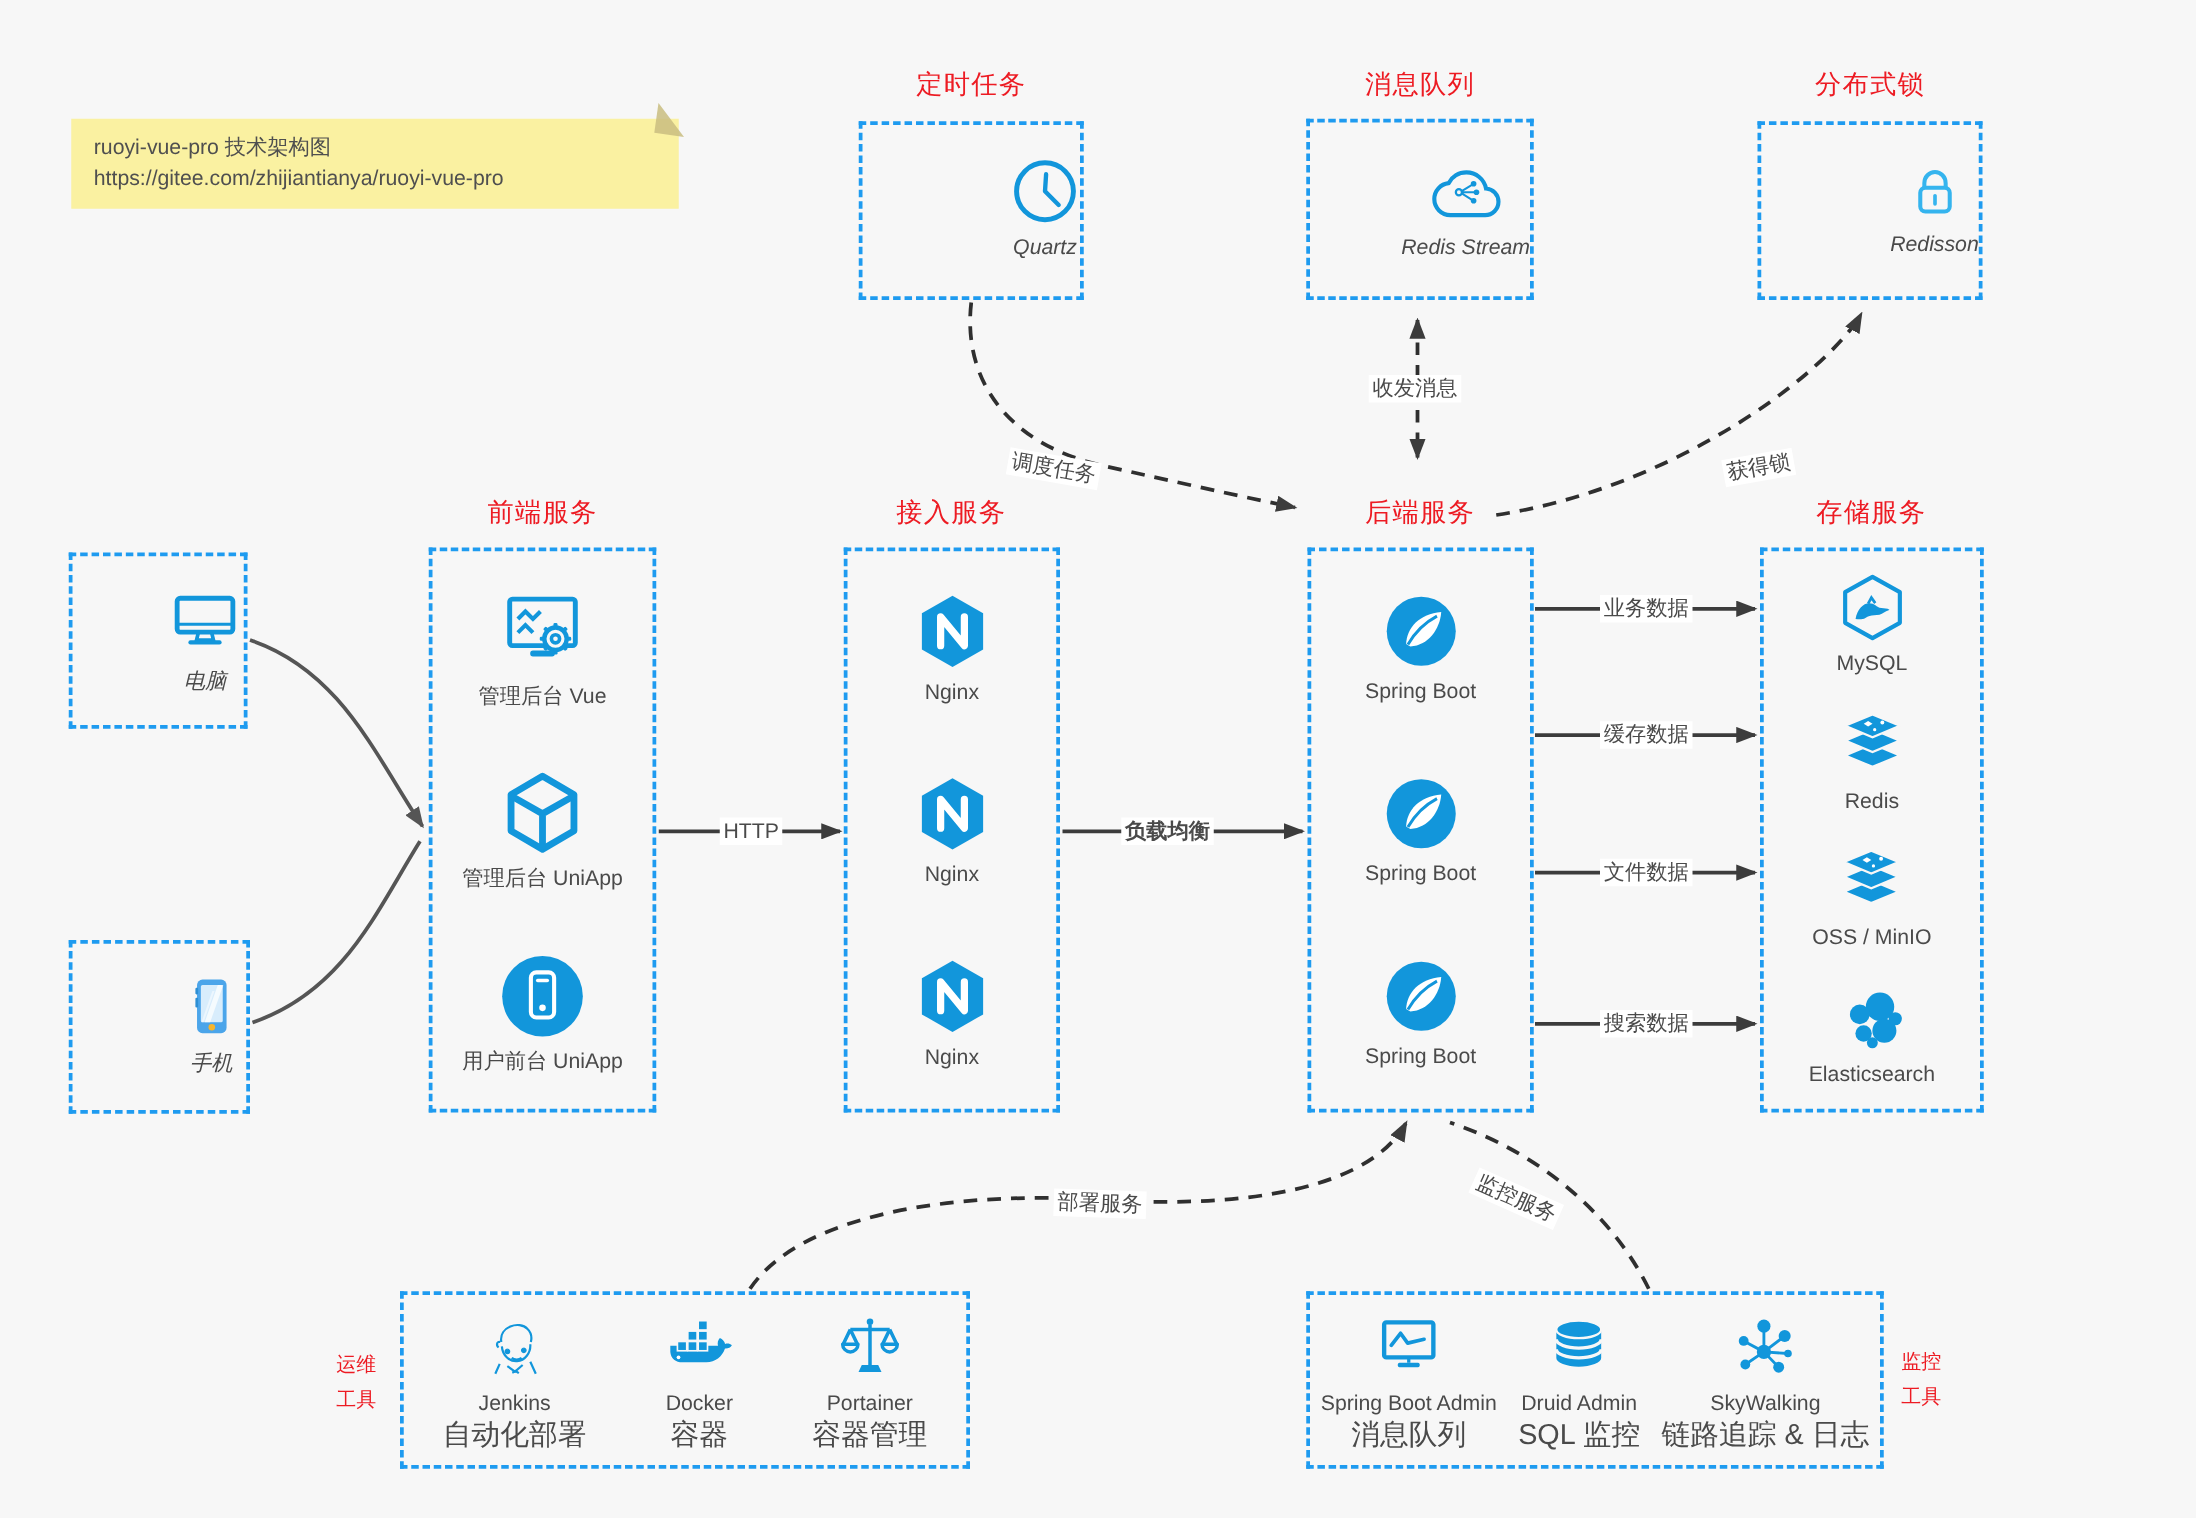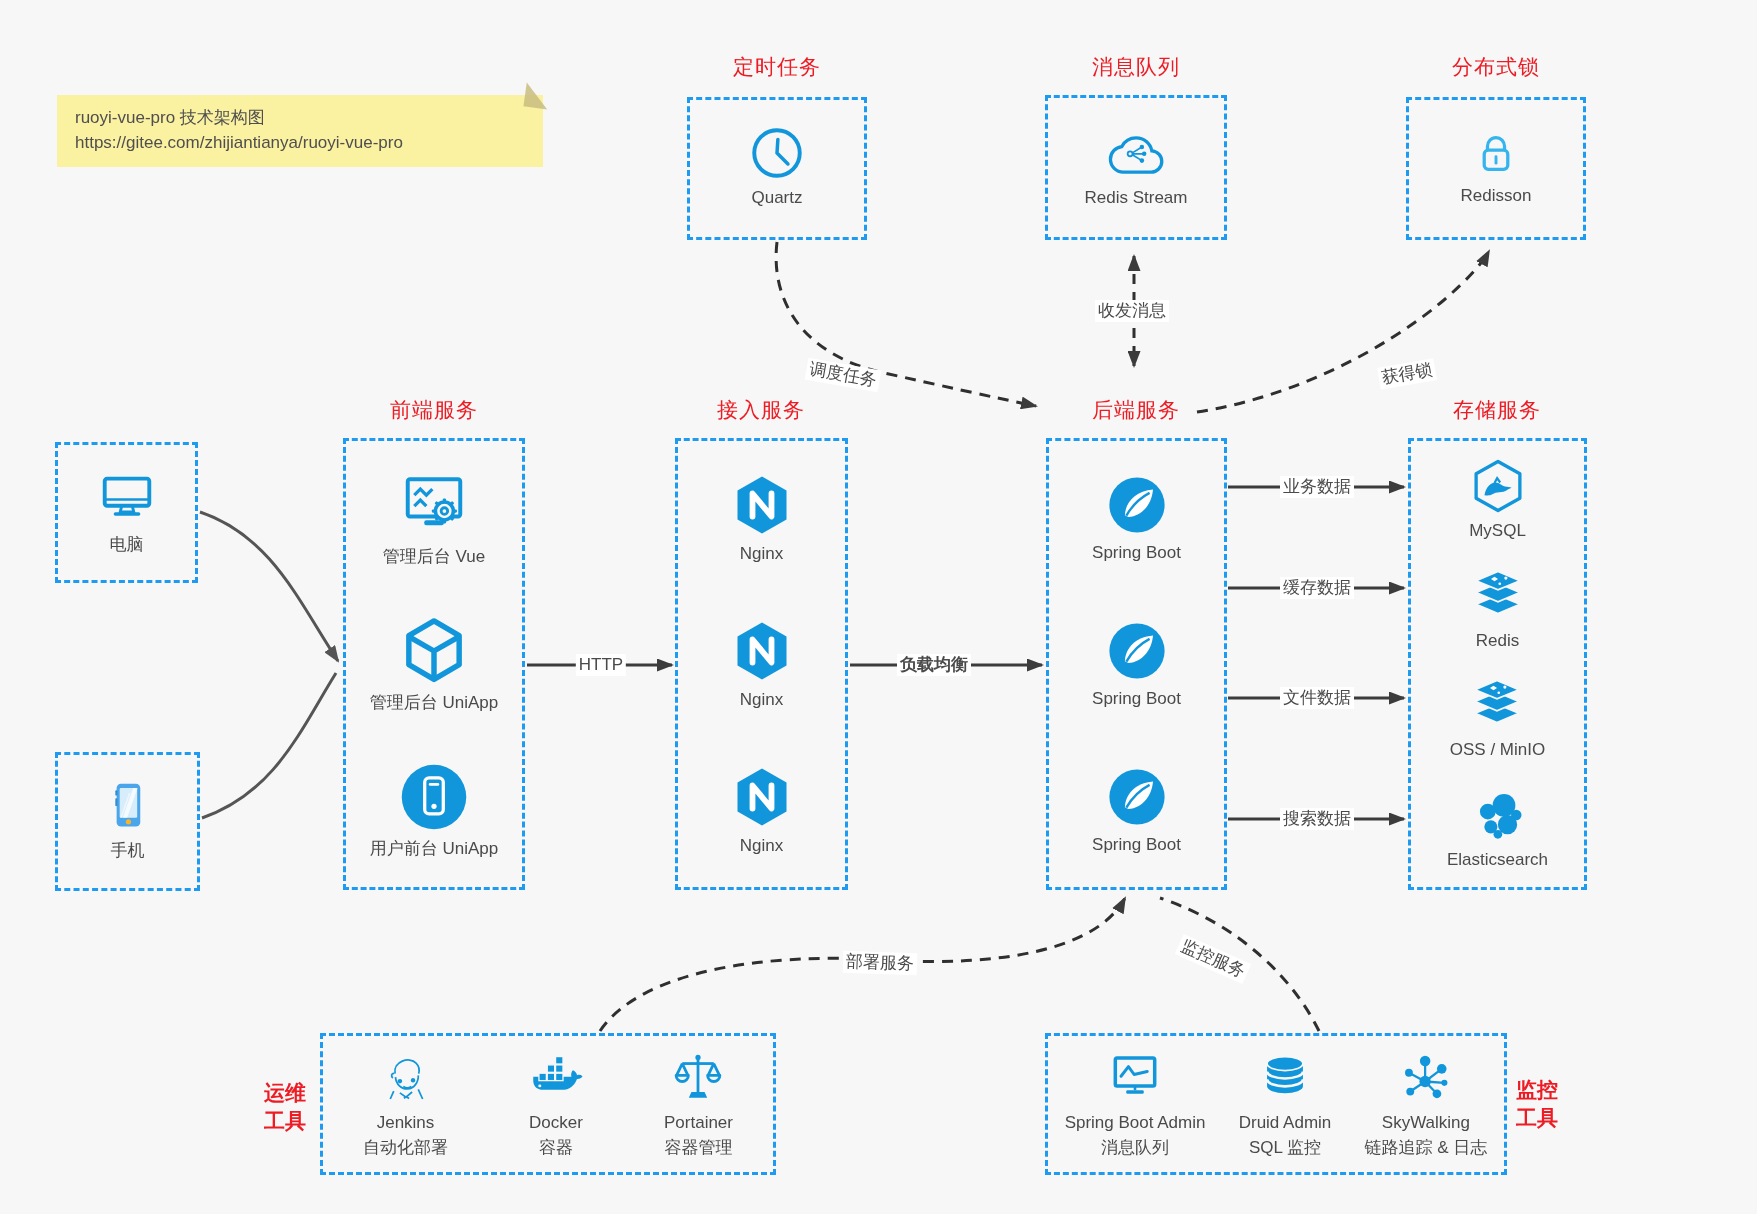--- a/index.html
+++ b/index.html
@@ -1,26 +1,26 @@
 <!DOCTYPE html>
 <html><head>
 <meta charset="utf-8">
 <style>
   html,body{margin:0;padding:0;background:#f7f7f7;font-family:"Liberation Sans","DejaVu Sans",sans-serif;}
   #stage{position:relative;width:1757px;height:1214px;background:#f7f7f7;overflow:hidden;}
   #wires{position:absolute;left:0;top:0;z-index:1;}
   .gbox{position:absolute;border:3px dashed #1e9bf0;box-sizing:border-box;display:flex;z-index:2;background:transparent;}
   .gbox.v{flex-direction:column;justify-content:space-around;align-items:center;padding:4px 0;}
   .gbox.h{flex-direction:row;justify-content:space-around;align-items:center;}
-  .gbox.s{flex-direction:column;justify-content:center;align-items:center;gap:7px;padding-bottom:4px;}
+  .gbox.s{flex-direction:column;justify-content:center;align-items:flex-end;gap:7px;padding-bottom:4px;font-style:italic;}
   .gtitle{position:absolute;color:#ed1b23;font-weight:normal;font-size:21px;letter-spacing:1px;text-align:center;white-space:nowrap;transform:translateX(-50%);z-index:3;}
-  .side-title{position:absolute;color:#ed1b23;font-weight:bold;font-size:21px;line-height:28px;text-align:center;z-index:3;}
+  .side-title{position:absolute;color:#ed1b23;font-weight:normal;font-size:16px;line-height:28px;text-align:center;z-index:3;}
   .item{display:flex;flex-direction:column;align-items:center;gap:6px;}
   .item .lbl{font-size:17px;color:#4a4a4a;line-height:21px;white-space:nowrap;text-align:center;}
-  .item .sublbl{font-size:17px;color:#4a4a4a;line-height:21px;margin-top:-2px;white-space:nowrap;text-align:center;}
+  .item .sublbl{font-size:23px;color:#4a4a4a;line-height:21px;margin-top:-2px;white-space:nowrap;text-align:center;}
   .edge-label{position:absolute;background:#ffffff;color:#4a4a4a;font-size:17px;line-height:22px;padding:0 3px;white-space:nowrap;transform:translate(-50%,-50%);z-index:4;}
   .note{position:absolute;left:57px;top:95px;width:486px;height:72px;background:#faf1a1;z-index:3;box-sizing:border-box;padding:10px 0 0 18px;}
   .note .nline{font-size:17px;color:#4f4f4f;line-height:25px;white-space:nowrap;}
   .note .fold{position:absolute;right:-6px;top:-11px;width:0;height:0;border-bottom:24px solid #c9bd80;border-right:24px solid transparent;transform:rotate(8deg);opacity:.85;}
 </style>
 </head>
 <body>
 
 <div id="stage">
 

